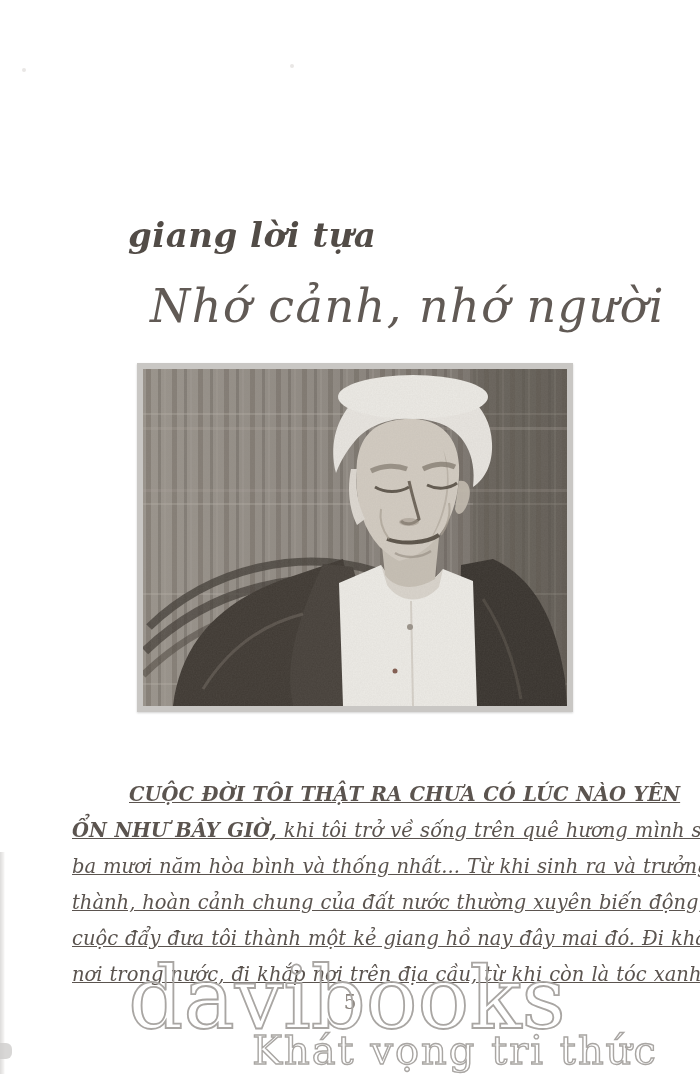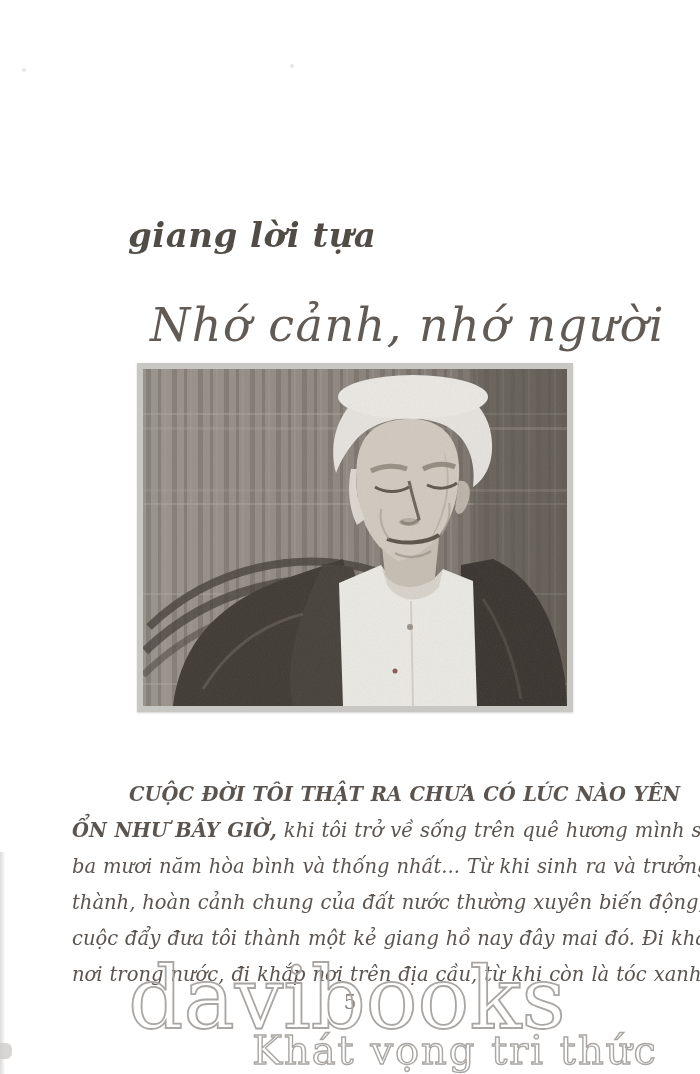--- a/index.html
+++ b/index.html
@@ -8,38 +8,38 @@
     background:#ffffff; overflow:hidden;
     font-family:"DejaVu Serif", serif;
     color:#5b544f;
   }
   .kicker {
     position:absolute; left:128px; top:217px;
     font-size:34px; line-height:1.1; font-weight:bold; font-style:italic;
     color:#524c47; letter-spacing:0.5px;
   }
   .script-title {
-    position:absolute; left:150px; top:297px;
+    position:absolute; left:150px; top:278px;
     font-size:46px; line-height:1.25; font-style:italic; font-weight:normal;
     color:#615a55; letter-spacing:1.5px;
   }
   .photo-frame {
     position:absolute; left:137px; top:363px; width:436px; height:349px;
     background:#c9c7c4; padding:6px; box-sizing:border-box;
     box-shadow:0 1px 2px rgba(0,0,0,0.18);
   }
   .photo-frame svg { display:block; }
   .body-text {
     position:absolute; left:72px; top:777px; width:572px;
     font-style:italic; font-size:19.5px; line-height:36px;
     color:#5b544f; word-spacing:0.04em;
   }
   .t-line {
     white-space:nowrap; height:36px;
-    text-align:justify; text-align-last:justify;
+    text-align:justify; text-align-last:justify;text-decoration:underline;
   }
   .t-line.indent { padding-left:57px; box-sizing:border-box; }
   .lead { font-weight:bold; }
   .page-number {
     position:absolute; left:0; top:990px; width:700px;
     text-align:center; font-size:20px; color:#89827c;
   }
   .watermark {
     position:absolute; left:0; top:950px; width:700px; height:124px;
     pointer-events:none;

